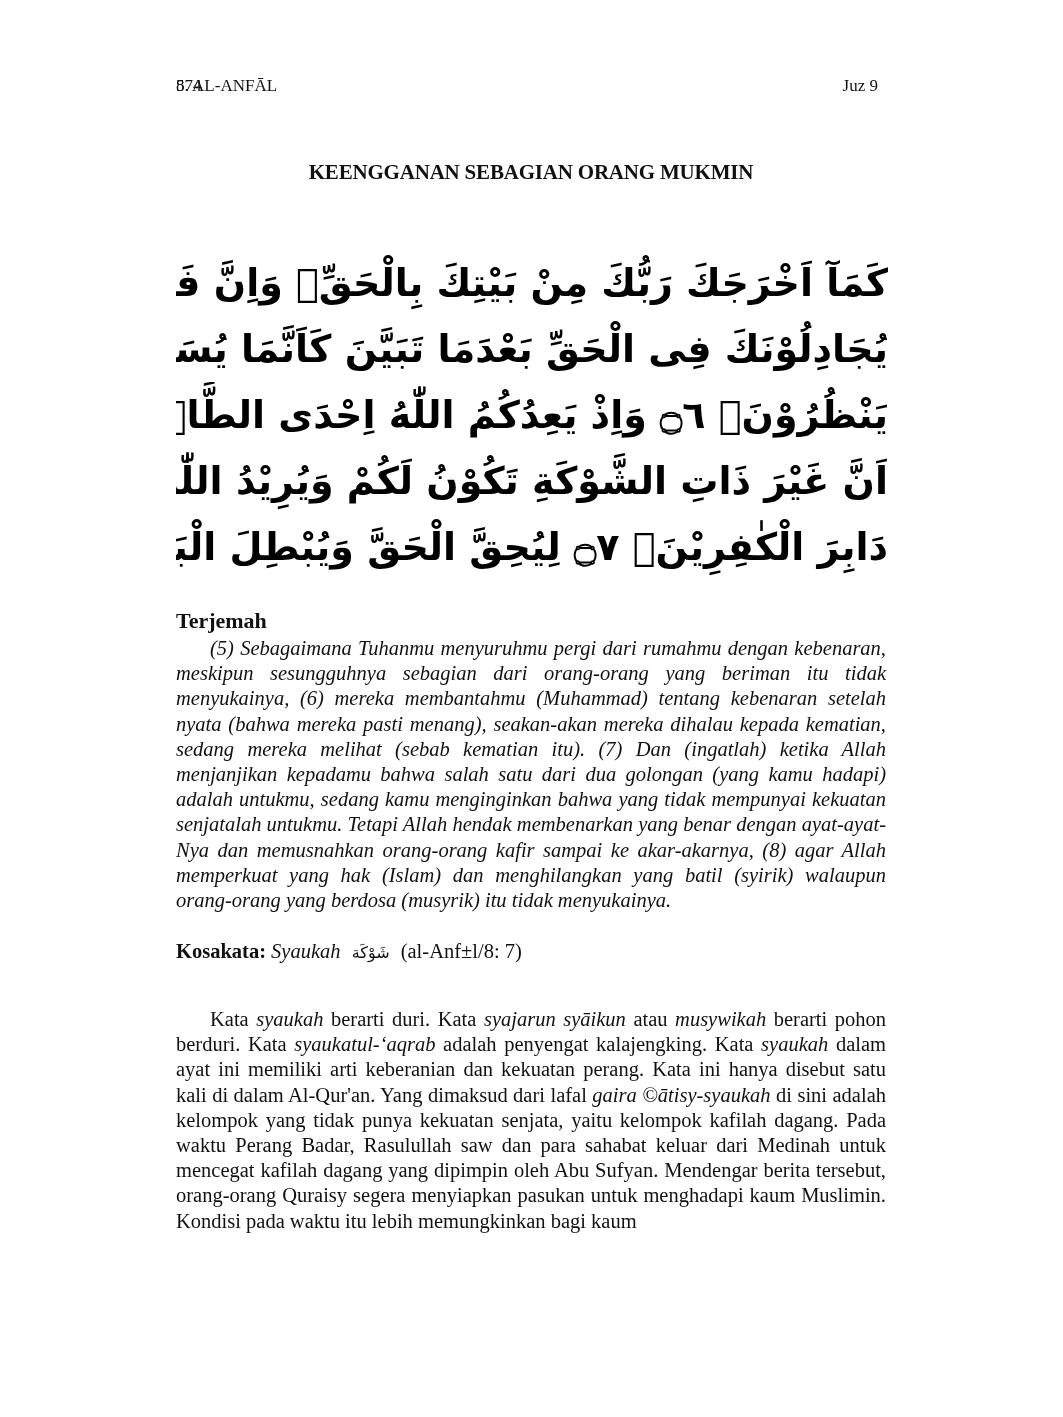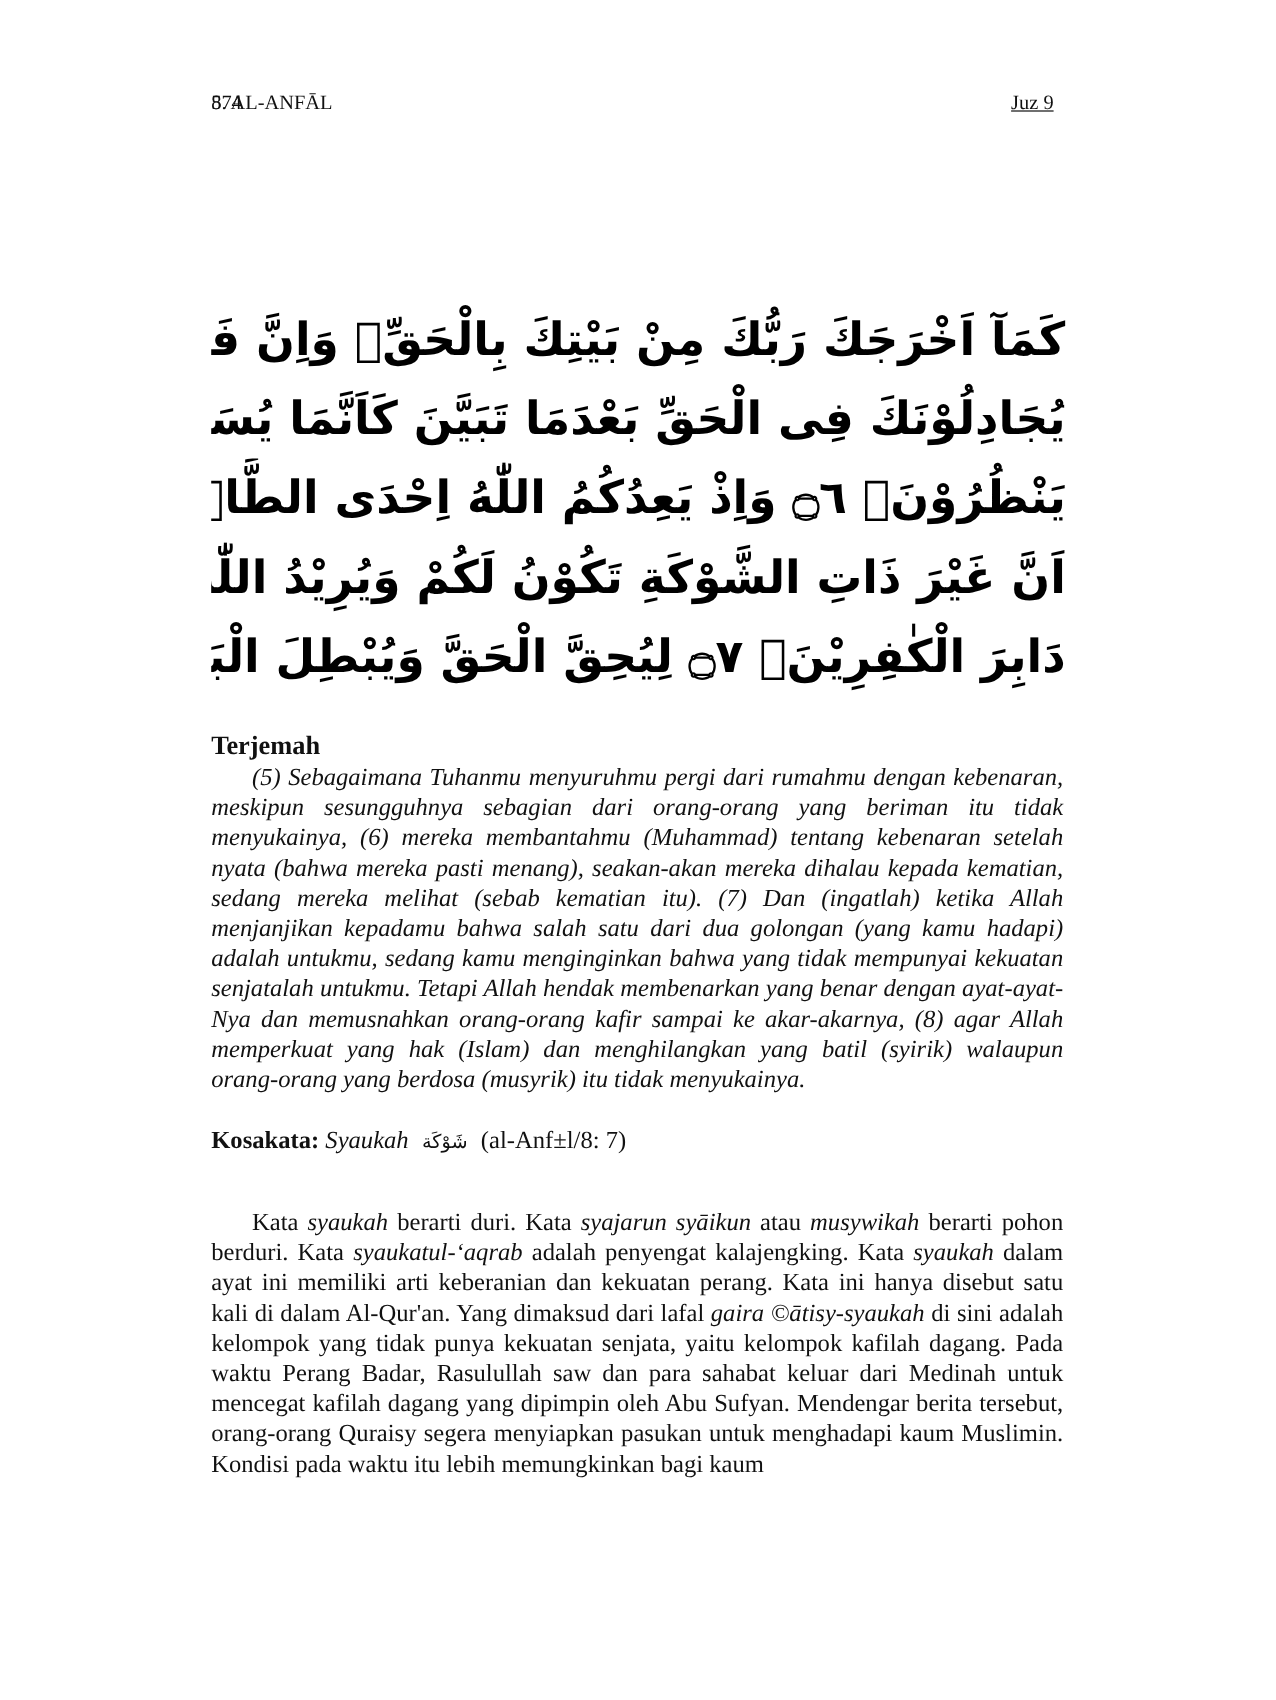--- a/index.html
+++ b/index.html
@@ -1,21 +1,21 @@
 <!DOCTYPE html>
 <html><head>
 <meta charset="utf-8">
 <style>
   html, body { margin: 0; padding: 0; background: #ffffff; }
   body { width: 1063px; height: 1417px; position: relative; overflow: hidden;
          font-family: "Liberation Serif", "DejaVu Serif", serif; color: #111; }
   .header { position: absolute; top: 76px; left: 176px; width: 710px; height: 24px; font-size: 17px; }
   .header .pn { position: absolute; left: 0; top: 0; }
   .header .ch { position: absolute; left: 0; right: 0; text-align: left; top: 0; }
-  .header .juz { position: absolute; right: 8px; top: 0; text-decoration: underline; }
+  .header .juz { position: absolute; right: 8px; top: 0; }
   .title { position: absolute; top: 160px; left: 176px; width: 710px; text-align: center;
            font-weight: bold; font-size: 21px; line-height: 25px; letter-spacing: -0.2px; }
   .arabic { position: absolute; top: 250px; left: 176px; width: 712px; }
   .arabic .line { direction: rtl; text-align: justify; text-align-last: justify;
                   font-family: "DejaVu Sans", sans-serif; font-weight: bold; font-size: 38px;
                   line-height: 66px; height: 66px; white-space: nowrap; overflow: hidden; color: #000; }
   .section-title { position: absolute; left: 176px; font-weight: bold; font-size: 22px; }
   .para { position: absolute; left: 176px; width: 710px; font-size: 20.5px; line-height: 25.2px;
           text-align: justify; }
   .para.italic { font-style: italic; }
@@ -28,20 +28,21 @@
 </head>
 <body>
 
 <div class="header">
   <span class="pn">574</span>
   <span class="ch">8. AL-ANFĀL</span>
   <span class="juz">Juz 9</span>
 </div>
 
 <div class="title">
+  <div>KEENGGANAN SEBAGIAN ORANG MUKMIN</div>
 </div>
 
 <div class="arabic">
   <div class="line" lang="ar">كَمَآ اَخْرَجَكَ رَبُّكَ مِنْ بَيْتِكَ بِالْحَقِّۖ وَاِنَّ فَرِيْقًا مِّنَ الْمُؤْمِنِيْنَ لَكٰرِهُوْنَ ۝٥</div>
   <div class="line" lang="ar">يُجَادِلُوْنَكَ فِى الْحَقِّ بَعْدَمَا تَبَيَّنَ كَاَنَّمَا يُسَاقُوْنَ اِلَى الْمَوْتِ وَهُمْ</div>
   <div class="line" lang="ar">يَنْظُرُوْنَۗ ۝٦ وَاِذْ يَعِدُكُمُ اللّٰهُ اِحْدَى الطَّاۤىِٕفَتَيْنِ اَنَّهَا لَكُمْ وَتَوَدُّوْنَ</div>
   <div class="line" lang="ar">اَنَّ غَيْرَ ذَاتِ الشَّوْكَةِ تَكُوْنُ لَكُمْ وَيُرِيْدُ اللّٰهُ اَنْ يُّحِقَّ الْحَقَّ بِكَلِمٰتِهٖ وَيَقْطَعَ</div>
   <div class="line" lang="ar">دَابِرَ الْكٰفِرِيْنَۙ ۝٧ لِيُحِقَّ الْحَقَّ وَيُبْطِلَ الْبَاطِلَ وَلَوْ كَرِهَ الْمُجْرِمُوْنَۚ ۝٨</div>
 </div>
 

